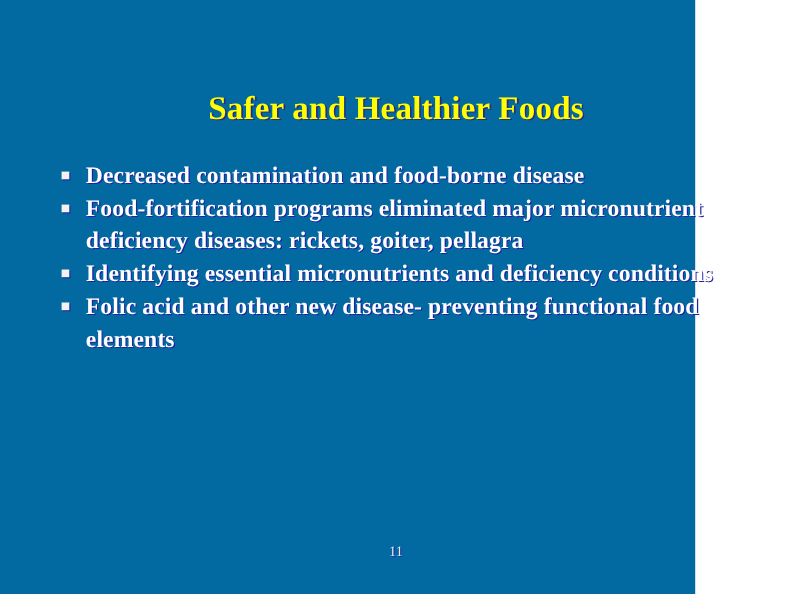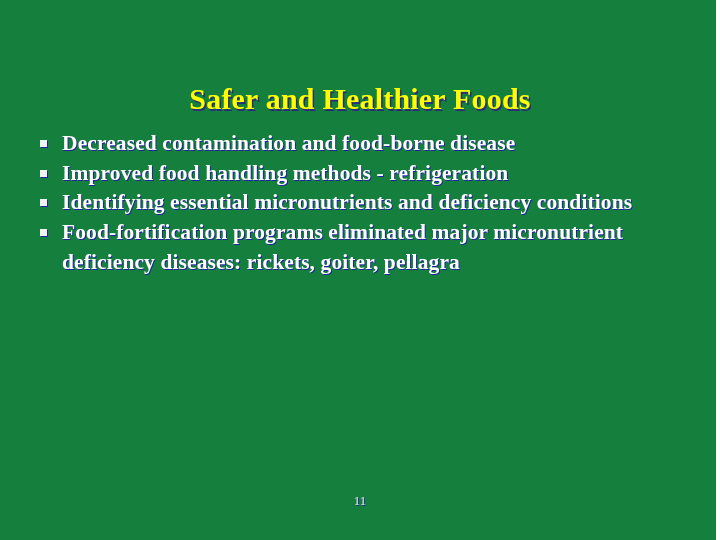--- a/index.html
+++ b/index.html
@@ -7,23 +7,23 @@
     padding: 0;
   }
   body {
     width: 720px;
     height: 540px;
     overflow: hidden;
     font-family: "Liberation Serif", "DejaVu Serif", serif;
   }
   #slide {
     position: relative;
-    width: 716px;
+    width: 632px;
     height: 540px;
-    background: #15803d;
+    background: #0369a1;
     box-sizing: border-box;
   }
   #slide-title {
     position: absolute;
     top: 62px;
     left: 0;
     width: 720px;
     text-align: center;
     color: #ffff00;
     font-size: 30px;
@@ -31,21 +31,21 @@
     letter-spacing: 0.2px;
     text-shadow: 1.5px 1.5px 0 #2a2a80;
     white-space: nowrap;
   }
   #bullet-list {
     position: absolute;
     top: 129px;
     left: 36px;
     width: 660px;
     list-style: none;
-    margin: 0;
+    margin: 16px;
     padding: 0;
   }
   .bullet-item {
     position: relative;
     padding-left: 26px;
     color: #ffffff;
     font-size: 21.5px;
     font-weight: bold;
     line-height: 29.7px;
     text-shadow: 1px 1px 0 #2222a0;
@@ -82,27 +82,27 @@
 
   <h1 id="slide-title">Safer and Healthier Foods</h1>
 
   <ul id="bullet-list">
     <li class="bullet-item">
       <span class="bullet-marker"></span>
       <span class="bullet-text">Decreased contamination and food-borne disease</span>
     </li>
     <li class="bullet-item">
       <span class="bullet-marker"></span>
-      <span class="bullet-text">Improved food handling methods - refrigeration</span>
+      <span class="bullet-text">Food-fortification programs eliminated major micronutrient deficiency diseases: rickets, goiter, pellagra</span>
     </li>
     <li class="bullet-item">
       <span class="bullet-marker"></span>
       <span class="bullet-text">Identifying essential micronutrients and deficiency conditions</span>
     </li>
     <li class="bullet-item">
       <span class="bullet-marker"></span>
-      <span class="bullet-text">Food-fortification programs eliminated major micronutrient deficiency diseases: rickets, goiter, pellagra</span>
+      <span class="bullet-text">Folic acid and other new disease- preventing functional food elements</span>
     </li>
   </ul>
 
   <div id="page-number">11</div>
 
 </div>
 
 </body></html>

